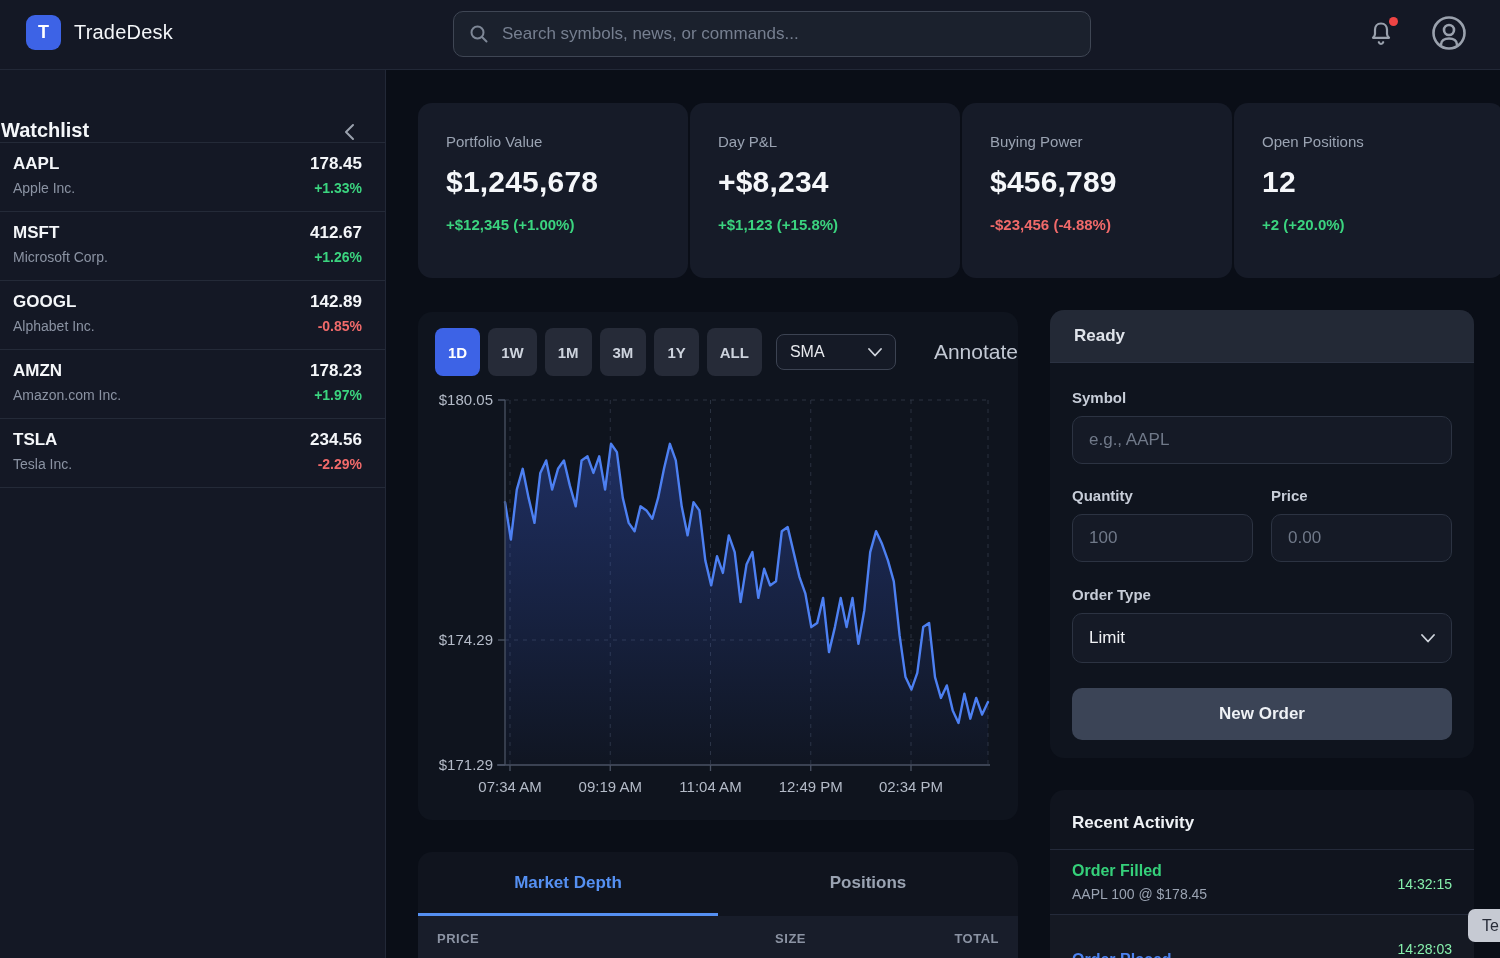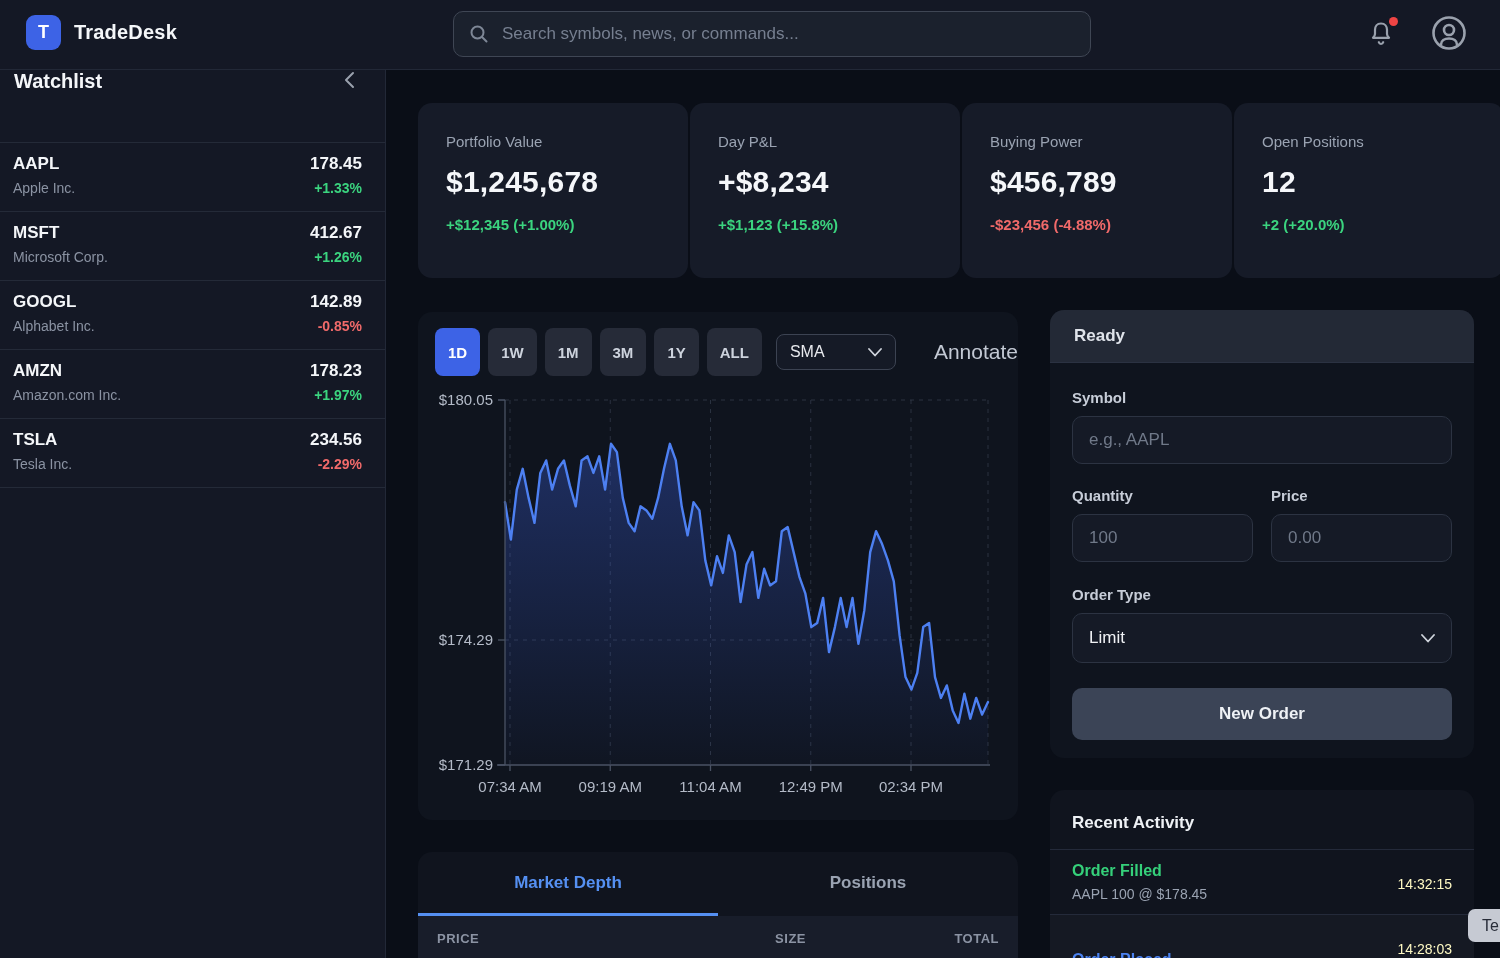--- a/index.html
+++ b/index.html
@@ -5,30 +5,30 @@
   html,body{margin:0;padding:0;}
   body{
     width:1500px;height:958px;overflow:hidden;position:relative;
     background:#0a0e17;font-family:"Liberation Sans",sans-serif;
     -webkit-font-smoothing:antialiased;color:#e8eaee;
   }
   
   .topbar{position:absolute;top:0;left:0;width:1500px;height:70px;background:#141825;border-bottom:1px solid #222837;box-sizing:border-box;}
   .brand{position:absolute;left:26px;top:15px;display:flex;align-items:center;gap:13px;}
   .logo{width:35px;height:35px;border-radius:9px;background:#3d63e6;color:#fff;font-weight:bold;font-size:18px;display:flex;align-items:center;justify-content:center;}
-  .brand-name{font-size:20px;font-weight:bold;color:#f4f6f9;letter-spacing:.2px;}
+  .brand-name{font-size:20px;font-weight:normal;color:#f4f6f9;letter-spacing:.2px;}
   .search{position:absolute;left:453px;top:11px;width:638px;height:46px;background:#1b212d;border:1px solid #3f4654;border-radius:10px;display:flex;align-items:center;gap:11px;padding:0 15px;box-sizing:border-box;}
   .search input{flex:1;background:transparent;border:none;outline:none;color:#dfe3ea;font-size:17px;font-family:"Liberation Sans",sans-serif;}
   .search input::placeholder{color:#767f90;}
   .bell{position:absolute;left:1367px;top:19px;width:32px;height:32px;cursor:pointer;}
   .bell .badge{position:absolute;top:-2px;right:1px;width:9px;height:9px;border-radius:50%;background:#ef4444;}
   .avatar{position:absolute;left:1427px;top:11px;width:44px;height:44px;cursor:pointer;}
   
   .sidebar{position:absolute;top:70px;left:0;width:386px;height:888px;background:#141825;border-right:1px solid #222837;box-sizing:border-box;}
-  .wl-header{height:72px;display:flex;align-items:flex-start;justify-content:space-between;padding:0 28px 0 14px;border-bottom:1px solid #242a38;}
+  .wl-header{height:72px;display:flex;align-items:flex-end;justify-content:space-between;padding:0 28px 0 1px;border-bottom:1px solid #242a38;}
   .wl-title{font-size:20px;font-weight:bold;color:#f4f6f9;}
   .wl-item{height:69px;padding:11px 23px 0 13px;border-bottom:1px solid #242a38;display:flex;justify-content:space-between;box-sizing:border-box;cursor:pointer;gap:13px;}
   .wl-sym{font-size:17px;font-weight:bold;color:#f4f6f9;}
   .wl-name{font-size:14px;color:#8b93a3;margin-top:6px;}
   .wl-right{text-align:right;}
   .wl-price{font-size:17px;font-weight:bold;color:#f4f6f9;}
   .wl-chg{font-size:14px;margin-top:6px;font-weight:600;}
   .up{color:#3bd47f;} .down{color:#f16a6a;}
   
   .main{position:absolute;left:387px;top:70px;right:0;bottom:0;overflow:hidden;}
@@ -68,21 +68,21 @@
   .f-select{margin-top:0;height:48px;background:#151a26;border:1px solid #2c3342;border-radius:10px;display:flex;align-items:center;justify-content:space-between;padding:0 16px;color:#f0f2f5;font-size:17px;cursor:pointer;}
   .submit-btn{margin-top:25px;width:100%;height:52px;background:#3b4456;border:none;border-radius:10px;color:#eef1f5;font-size:17px;font-weight:bold;cursor:pointer;font-family:"Liberation Sans",sans-serif;}
   
   .activity-panel{position:absolute;left:663px;top:720px;width:424px;height:238px;background:#10141e;border-radius:14px 14px 0 0;overflow:hidden;}
   .act-head{padding:23px 22px 16px 22px;font-size:17px;font-weight:bold;color:#eef1f5;border-bottom:1px solid #242a3a;}
   .act-row{position:relative;padding:12px 22px;border-bottom:1px solid #242a3a;}
   .act-row.hl{background:rgba(255,255,255,0.025);}
   .act-title{font-size:16px;font-weight:600;}
   .type-filled{color:#35d07a;} .type-placed{color:#4b82f0;margin-top:24px;}
   .act-detail{font-size:14px;color:#9aa3b2;margin-top:6px;}
-  .act-time{position:absolute;right:22px;top:26px;font-size:14px;color:#fef9c3;}
+  .act-time{position:absolute;right:22px;top:26px;font-size:14px;color:#86efac;}
   
   .tooltip{position:absolute;left:1468px;top:909px;height:33px;width:60px;background:#c6cad3;color:#272c38;border-radius:7px 0 0 7px;display:flex;align-items:center;padding-left:14px;font-size:16px;box-sizing:border-box;z-index:5;}
   .icon-stroke{stroke:#9aa1ad;fill:none;stroke-width:2;stroke-linecap:round;stroke-linejoin:round;}
 </style>
 </head>
 <body>
 
 <div class="topbar">
   <div class="brand">
     <div class="logo">T</div>

